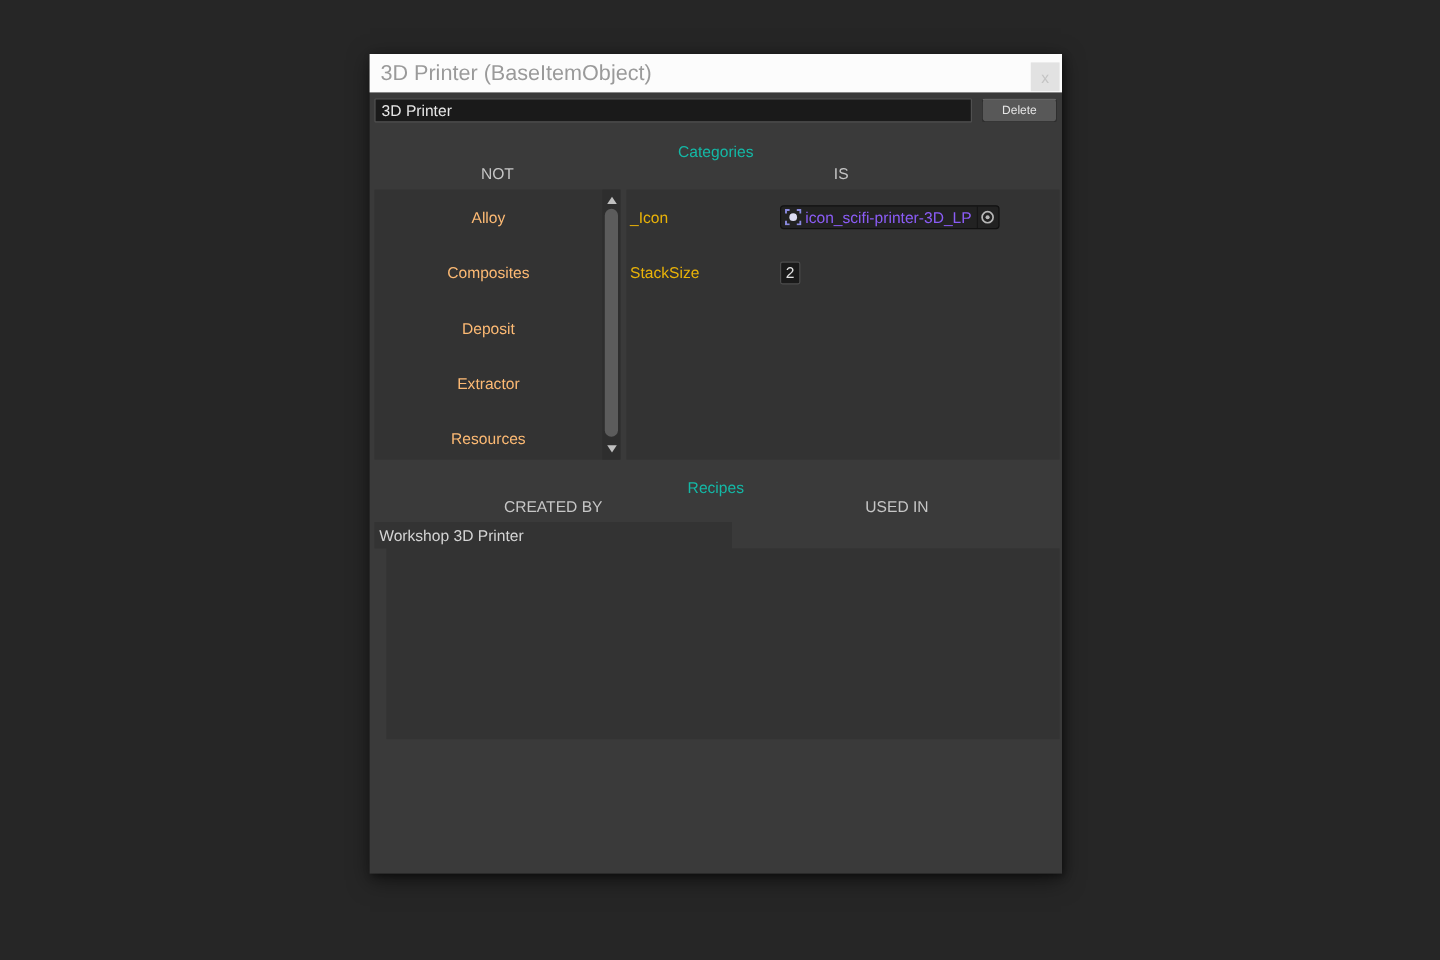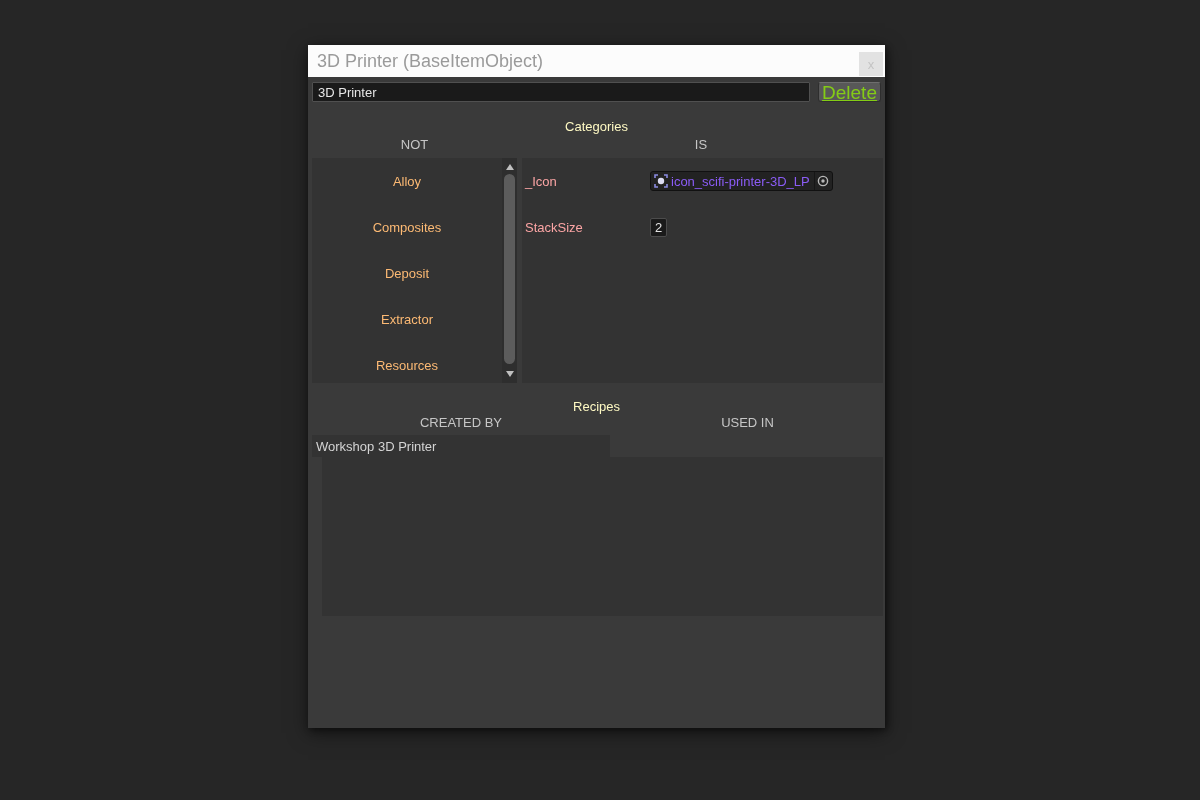--- a/index.html
+++ b/index.html
@@ -33,27 +33,26 @@
   
   .toolbar { display:flex; align-items:center; padding:5px 4px 1px 4px; }
   .name-input {
     flex:1; height:20px; background:#1a1a1a; border:1px solid #505050;
     color:#e6e6e6; font-size:13px; padding:0 5px; border-radius:1px;
     font-family:"Liberation Sans","DejaVu Sans",sans-serif; outline:none;
   }
   .delete-btn {
     margin-left:8px; width:63px; height:20px; background:#585858;
     border:1px solid #2e2e2e; border-top-color:#6e6e6e; border-radius:3px;
-    color:#84cc16; font-size:19px; line-height:17px; text-align:center;
+    color:#e5e5e5; font-size:10px; line-height:17px; text-align:center;
     font-family:"Liberation Sans","DejaVu Sans",sans-serif;
-    text-decoration:underline;
   }
 
   
-  .section-title { text-align:center; color:#fef9c3; }
+  .section-title { text-align:center; color:#14b8a6; }
   .cat-title { margin-top:16px; }
   .subheads { display:flex; margin-top:3px; }
   .subhead { color:#c6c6c6; text-align:center; }
   .subhead.not { width:205px; margin-left:4px; }
   .subhead.is { flex:1; }
 
   
   .cat-body { display:flex; margin:6px 2px 0 4px; height:225px; }
   .panel { background:#333333; }
   .not-panel { width:205px; position:relative; }
@@ -72,21 +71,21 @@
   .scroll-arrow { position:absolute; left:4px; width:0; height:0; }
   .scroll-up { top:6px; border-left:4px solid transparent; border-right:4px solid transparent; border-bottom:6px solid #c0c0c0; }
   .scroll-down { bottom:6px; border-left:4px solid transparent; border-right:4px solid transparent; border-top:6px solid #c0c0c0; }
   .scroll-thumb {
     position:absolute; left:2px; top:16px; width:11px; height:190px;
     background:#5c5c5c; border-radius:6px;
   }
 
   
   .is-row { height:46px; display:flex; align-items:center; }
-  .is-label { width:125px; color:#fca5a5; }
+  .is-label { width:125px; color:#eab308; }
   .obj-field {
     display:inline-flex; align-items:center; height:20px;
     background:#222222; border:1px solid #111111; border-radius:3px;
     color:#8b5cf6; cursor:default;
   }
   .obj-field .obj-icon { width:14px; height:14px; margin:0 3px 0 3px; display:block; }
   .obj-field .obj-text { white-space:nowrap; padding-right:4px; }
   .obj-picker {
     width:18px; height:18px; display:flex; align-items:center; justify-content:center;
     border-left:1px solid #161616;

